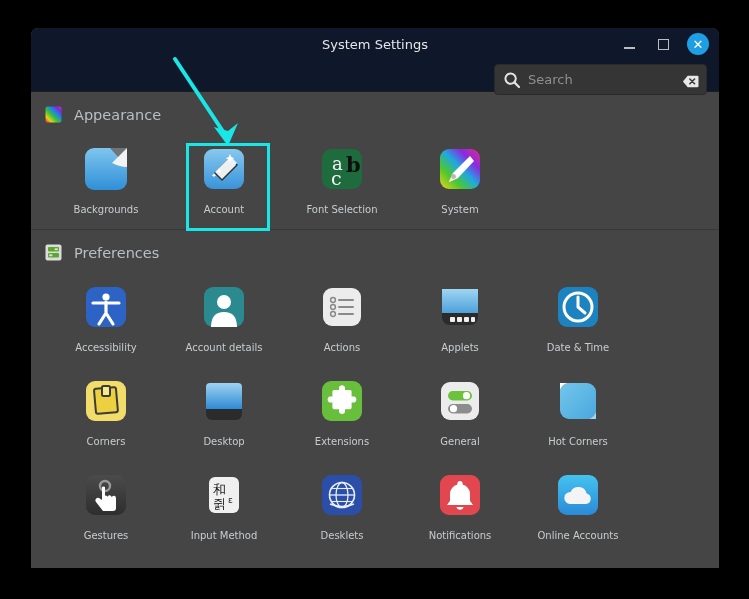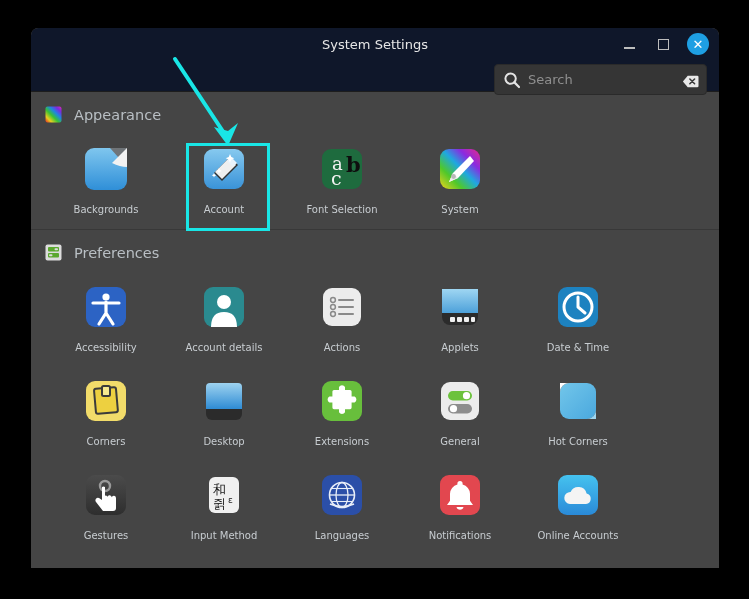--- a/index.html
+++ b/index.html
@@ -449,21 +449,21 @@
               <svg viewBox="0 0 48 48" width="48" height="48">
                 <rect x="4" y="4" width="40" height="40" rx="9" fill="#2b4fa8"></rect>
                 <circle cx="24" cy="24" r="12.5" fill="none" stroke="#e8eef8" stroke-width="1.6"></circle>
                 <ellipse cx="24" cy="24" rx="6" ry="12.5" fill="none" stroke="#e8eef8" stroke-width="1.3"></ellipse>
                 <line x1="11.5" y1="24" x2="36.5" y2="24" stroke="#e8eef8" stroke-width="1.3"></line>
                 <line x1="13.5" y1="17.5" x2="34.5" y2="17.5" stroke="#e8eef8" stroke-width="1.1"></line>
                 <line x1="13.5" y1="30.5" x2="34.5" y2="30.5" stroke="#e8eef8" stroke-width="1.1"></line>
                 <path d="M12 33 q12 5 24 0" fill="none" stroke="#e8eef8" stroke-width="1.6"></path>
               </svg>
             </span>
-            <span class="lbl">Languages</span>
+            <span class="lbl">Desklets</span>
           </div>
 
           <div class="cell">
             <span class="ic">
               <svg viewBox="0 0 48 48" width="48" height="48">
                 <rect x="4" y="4" width="40" height="40" rx="9" fill="#e2474f"></rect>
                 <path d="M24 10 a2.6 2.6 0 0 1 2.6 2.6 v1 a9.5 9.5 0 0 1 7.4 9.2 v7 l3 4.2 h-26 l3 -4.2 v-7 a9.5 9.5 0 0 1 7.4 -9.2 v-1 A2.6 2.6 0 0 1 24 10 Z" fill="#fff"></path>
                 <path d="M20.5 36 a3.6 3.6 0 0 0 7 0 Z" fill="#fff"></path>
               </svg>
             </span>

